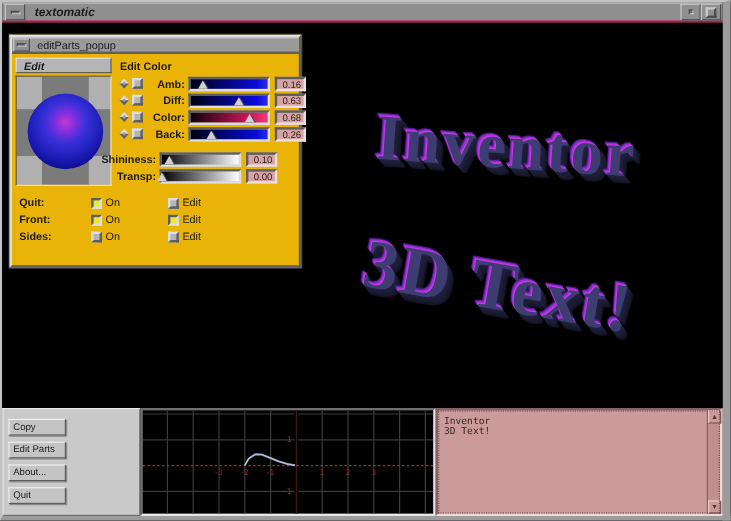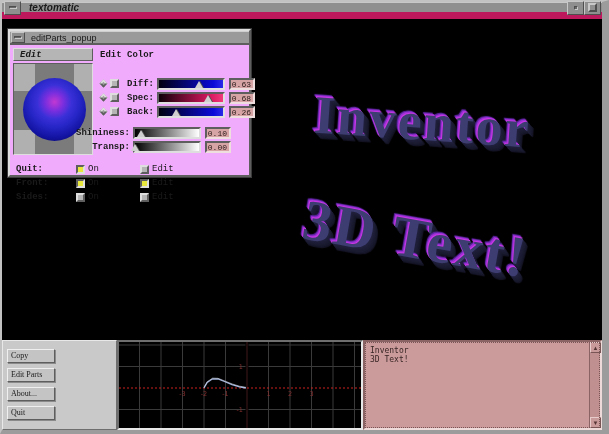--- a/index.html
+++ b/index.html
@@ -5,21 +5,21 @@
   * { margin:0; padding:0; box-sizing:border-box; }
   html,body { width:609px; height:434px; background:#4a4a4a; overflow:hidden; }
   body { font-family:"Liberation Sans", sans-serif; }
 
   .window { position:relative; width:609px; height:434px; background:#000;
     border:2px solid #9c9c9c; border-right-width:7px; border-bottom-width:4px;
     border-top-color:#c2c2c2; border-left-color:#c2c2c2; }
 
   
   .titlebar { position:relative; height:17px; background:#8f8f8f;
-    border-top:1px solid #c8c8c8; border-bottom:7px solid #be185d;
+    border-top:1px solid #c8c8c8; border-bottom:2px solid #be185d;
     display:flex; align-items:center; }
   .titlebar .title { font-style:italic; font-weight:bold; font-size:10px; color:#1a1a1a; }
   .wbtn { width:17px; height:14px; background:#8f8f8f; border:1px solid;
     border-color:#c8c8c8 #4e4e4e #4e4e4e #c8c8c8; display:flex; align-items:center; justify-content:center; }
   .dash { width:8px; height:3px; background:#6a6a6a; border:1px solid; border-color:#4e4e4e #c8c8c8 #c8c8c8 #4e4e4e; }
   .dot  { width:4px; height:4px; background:#6a6a6a; border:1px solid; border-color:#4e4e4e #c8c8c8 #c8c8c8 #4e4e4e; }
   .sq   { width:9px; height:9px; background:#8f8f8f; border:2px solid; border-color:#c8c8c8 #4e4e4e #4e4e4e #c8c8c8; }
   .titlebar .spacer { flex:1; }
 
   .client { position:absolute; left:0; right:0; top:17px; bottom:0; background:#000; }
@@ -29,28 +29,28 @@
   .headline { position:absolute; font-family:"Liberation Serif", serif; font-weight:bold;
     color:#3d3d72; white-space:nowrap;
     text-shadow:
       -1px -1px 0 #c836e6, -2px -2px 0 #9a30d4, -3px -3px 1px #6226a8,
       1px 1px 0 #20203c, 2px 2px 0 #1e1e38, 3px 3px 0 #1c1c34,
       4px 4px 0 #1a1a30, 5px 5px 0 #18182c, 6px 6px 1px #141426; }
   .headline.l1 { left:312px; top:72px; font-size:54px; transform:rotate(4deg); letter-spacing:2px; }
   .headline.l2 { left:300px; top:186px; font-size:58px; transform:rotate(10deg); letter-spacing:2px; }
 
   
-  .dialog { position:absolute; left:6px; top:10px; width:243px; height:148px;
-    background:#f0abfc; border:2px solid; border-color:#dedede #5e5e5e #5e5e5e #dedede;
+  .dialog { position:absolute; left:6px; top:10px; width:243px; height:194px;
+    background:#eab308; border:2px solid; border-color:#dedede #5e5e5e #5e5e5e #dedede;
     box-shadow:0 0 0 1px #3a3a3a; font-size:9px; color:#1a1a1a; }
   .dtitle { height:14px; background:#9a9a9a; border-bottom:2px solid #5e5e5e; border-top:1px solid #cfcfcf;
     display:flex; align-items:center; }
   .dtitle .wbtn { width:14px; height:11px; margin-left:1px; }
   .dtitle .title { font-size:9px; margin-left:6px; }
-  .dbody { position:relative; width:100%; height:calc(100% - 16px);font-family:Liberation Mono, monospace; }
+  .dbody { position:relative; width:100%; height:calc(100% - 16px); }
 
   .edit-menu { position:absolute; left:3px; top:3px; width:80px; height:13px;
     background:#b5b5b5; border:1px solid; border-color:#dedede #5e5e5e #5e5e5e #dedede;
     font-style:italic; font-weight:bold; padding-left:6px; line-height:12px; }
   .sphere-box { position:absolute; left:3px; top:18px; width:80px; height:92px;
     border:1px solid; border-color:#5e5e5e #dedede #dedede #5e5e5e;
     background-image:conic-gradient(#7b7b7b 0 90deg, #b0b0b0 90deg 180deg, #7b7b7b 180deg 270deg, #b0b0b0 270deg);
     background-size:78px 78px; background-position:-18px -12px; overflow:hidden; }
   .sphere { position:absolute; left:9px; top:14px; width:63px; height:63px; border-radius:50%;
     background:radial-gradient(circle at 50% 38%, #c238d2 0%, #7a2ede 18%, #3a30d8 34%, #2424c4 52%, #1212a0 72%, #05053c 100%); }
@@ -83,21 +83,21 @@
   .prow .onwrap, .prow .editwrap { display:flex; align-items:center; }
   .prow .onwrap { margin-left:12px; width:64px; }
 
   
   .bottom { position:absolute; left:0; right:0; bottom:0; height:90px; display:flex; background:#c9c9c9; }
   .btn-panel { width:115px; height:100%; background:#c9c9c9; border:1px solid;
     border-color:#e8e8e8 #6e6e6e #6e6e6e #e8e8e8; padding:8px 0 0 4px; }
   .pbtn { display:block; width:48px; height:14px; margin-bottom:5px; background:#c4c4c4;
     border:1px solid; border-color:#efefef #5e5e5e #5e5e5e #efefef; box-shadow:1px 1px 0 #8a8a8a;
     font-size:8px; color:#1a1a1a; text-align:left; padding-left:3px; line-height:12px;
-    font-family:Liberation Serif, serif; }
+    font-family:Liberation Sans, sans-serif; }
 
   .graph-panel { width:246px; height:100%; background:#000; border:2px solid;
     border-color:#6e6e6e #e8e8e8 #e8e8e8 #6e6e6e; position:relative; }
   .graph-panel svg { display:block; }
 
   .text-panel { flex:1; background:#cb9b9b; border:2px solid;
     border-color:#8a6464 #efdada #efdada #8a6464; outline:1px dotted #7a5555; outline-offset:-3px;
     position:relative; display:flex; }
   .text-content { flex:1; padding:4px 0 0 5px; font-family:"DejaVu Sans Mono", monospace;
     font-size:8px; line-height:9px; color:#3a2626; white-space:pre; }
@@ -139,36 +139,46 @@
         </div>
         <span class="title">editParts_popup</span>
       </div>
       <div class="dbody">
         <div class="edit-menu">Edit</div>
         <div class="sphere-box">
           <div class="sphere"></div>
         </div>
         <div class="editcolor-label">Edit Color</div>
 
+        <div class="srow" style="top:18px">
+          <span class="diamond"></span>
+          <span class="chk"></span>
+          <span class="slabel">Amb:</span>
+          <div class="slider">
+            <div class="track" data-track="blue"></div>
+            <div class="thumb" style="left: calc(16% - 4px);"></div>
+          </div>
+          <span class="vbox">0.16</span>
+        </div>
 
         <div class="srow" style="top:32px">
           <span class="diamond"></span>
           <span class="chk"></span>
           <span class="slabel">Diff:</span>
           <div class="slider">
             <div class="track" data-track="blue"></div>
             <div class="thumb" style="left: calc(63% - 4px);"></div>
           </div>
           <span class="vbox">0.63</span>
         </div>
 
         <div class="srow" style="top:46px">
           <span class="diamond"></span>
           <span class="chk"></span>
-          <span class="slabel">Spec:</span>
+          <span class="slabel">Color:</span>
           <div class="slider">
             <div class="track" data-track="pink"></div>
             <div class="thumb" style="left: calc(76% - 4px);"></div>
           </div>
           <span class="vbox">0.68</span>
         </div>
 
         <div class="srow" style="top:60px">
           <span class="diamond"></span>
           <span class="chk"></span>

